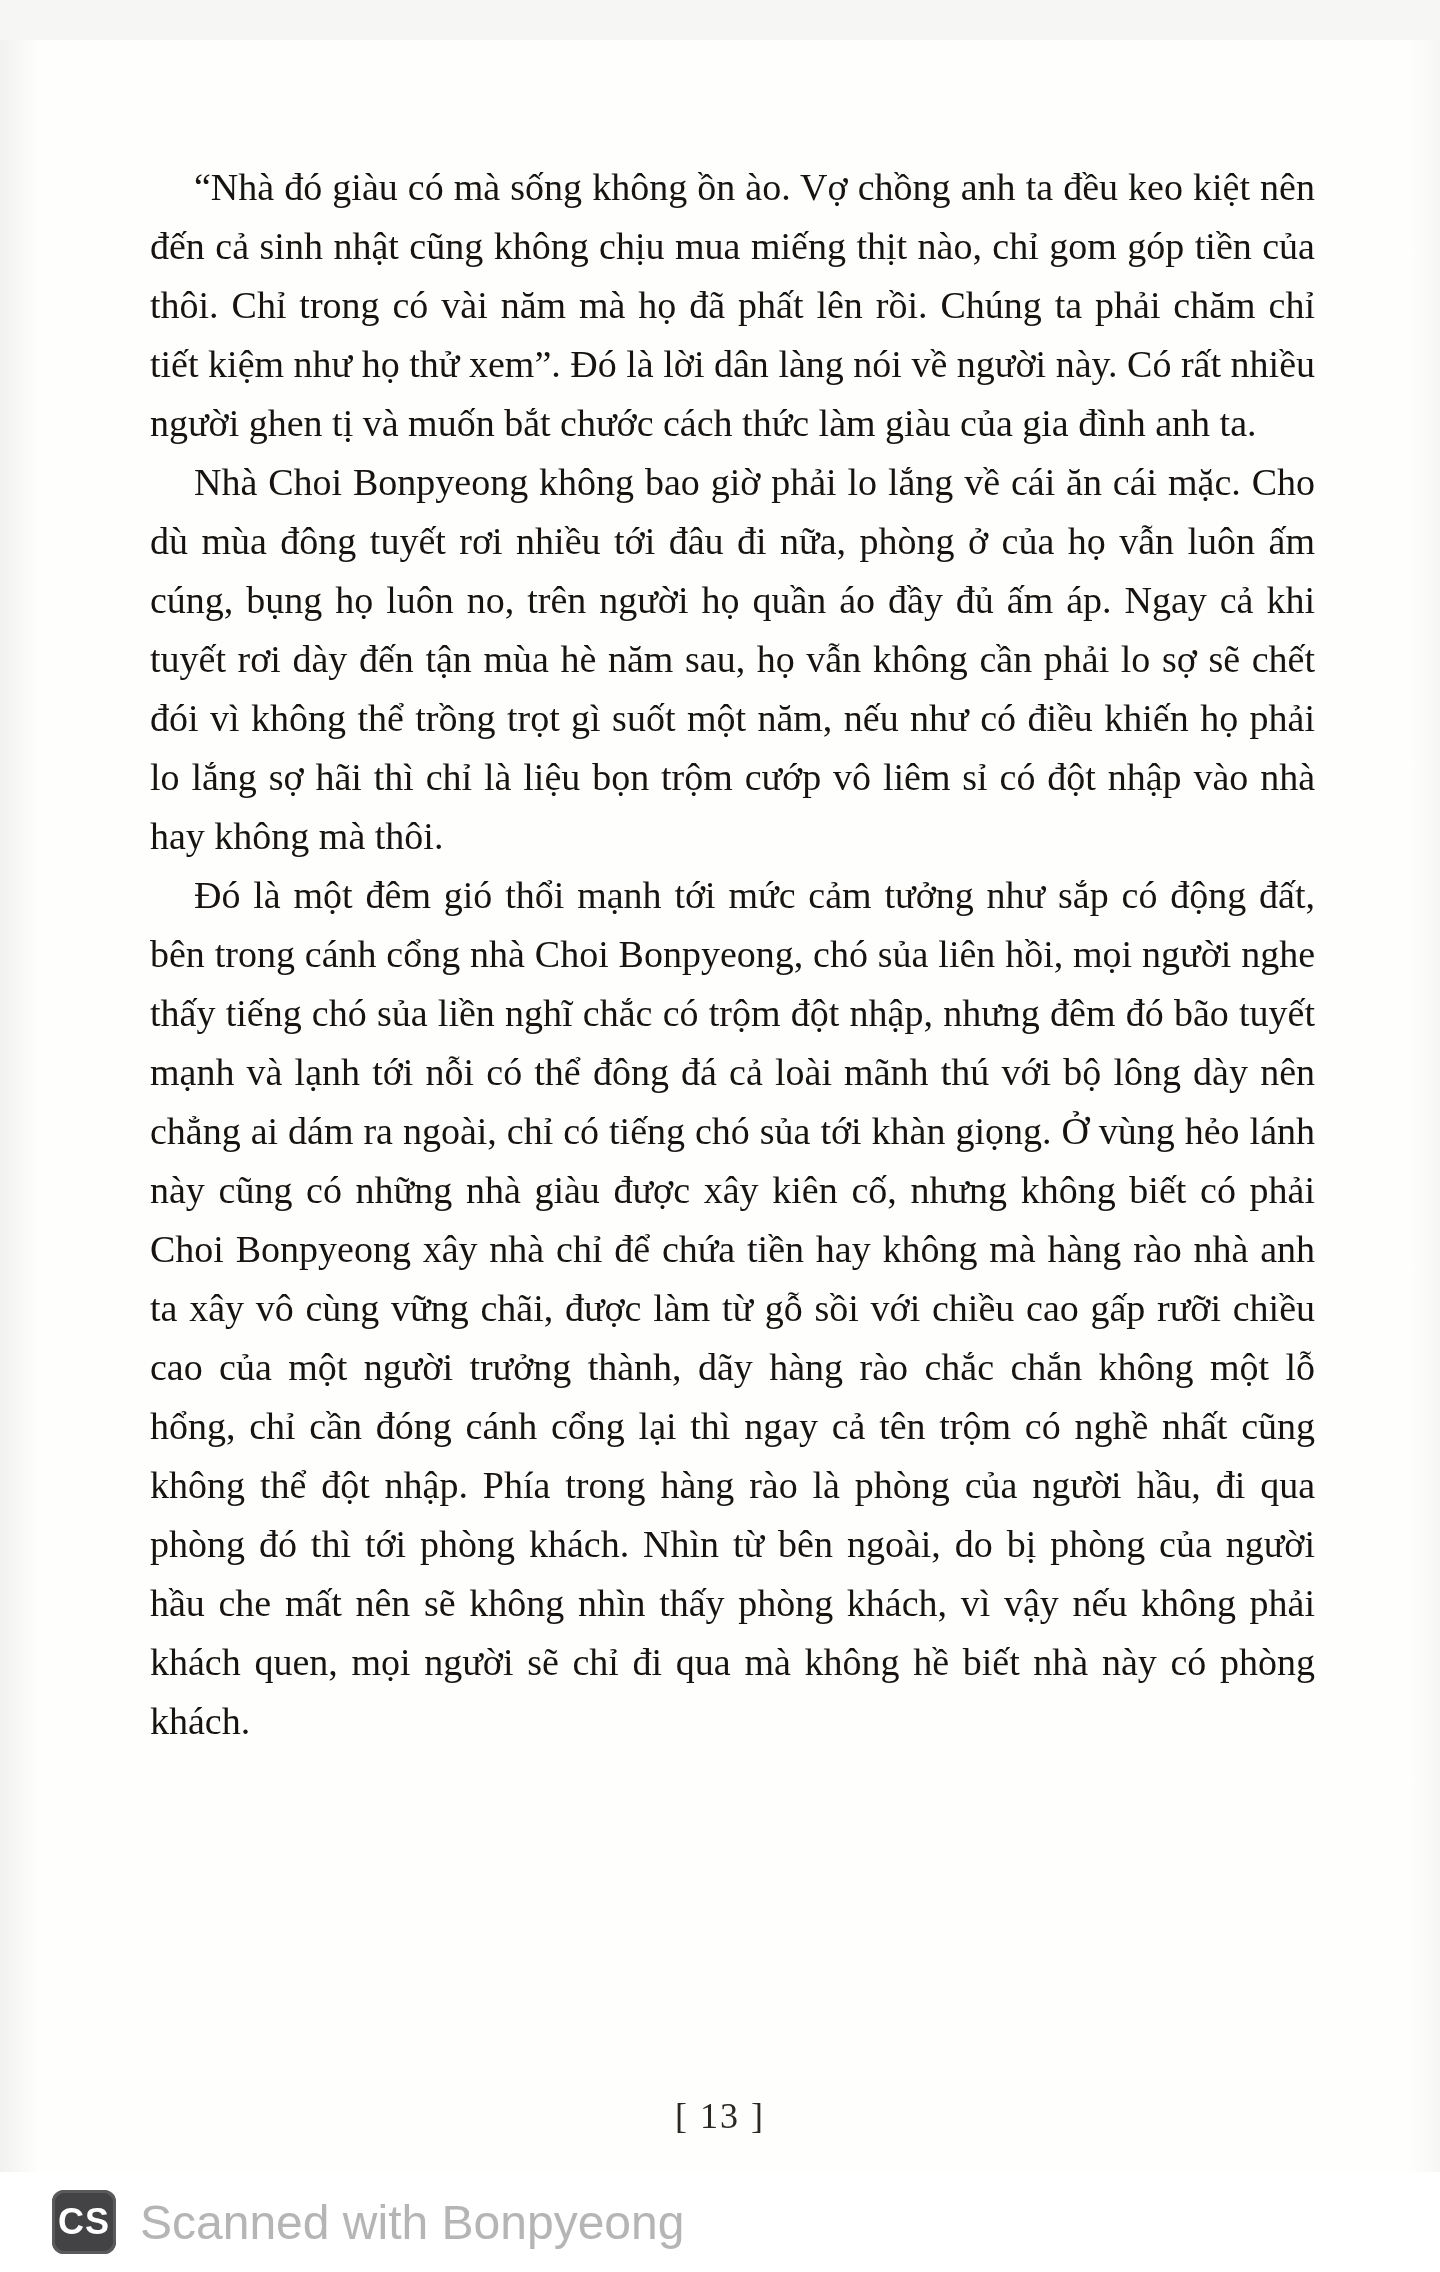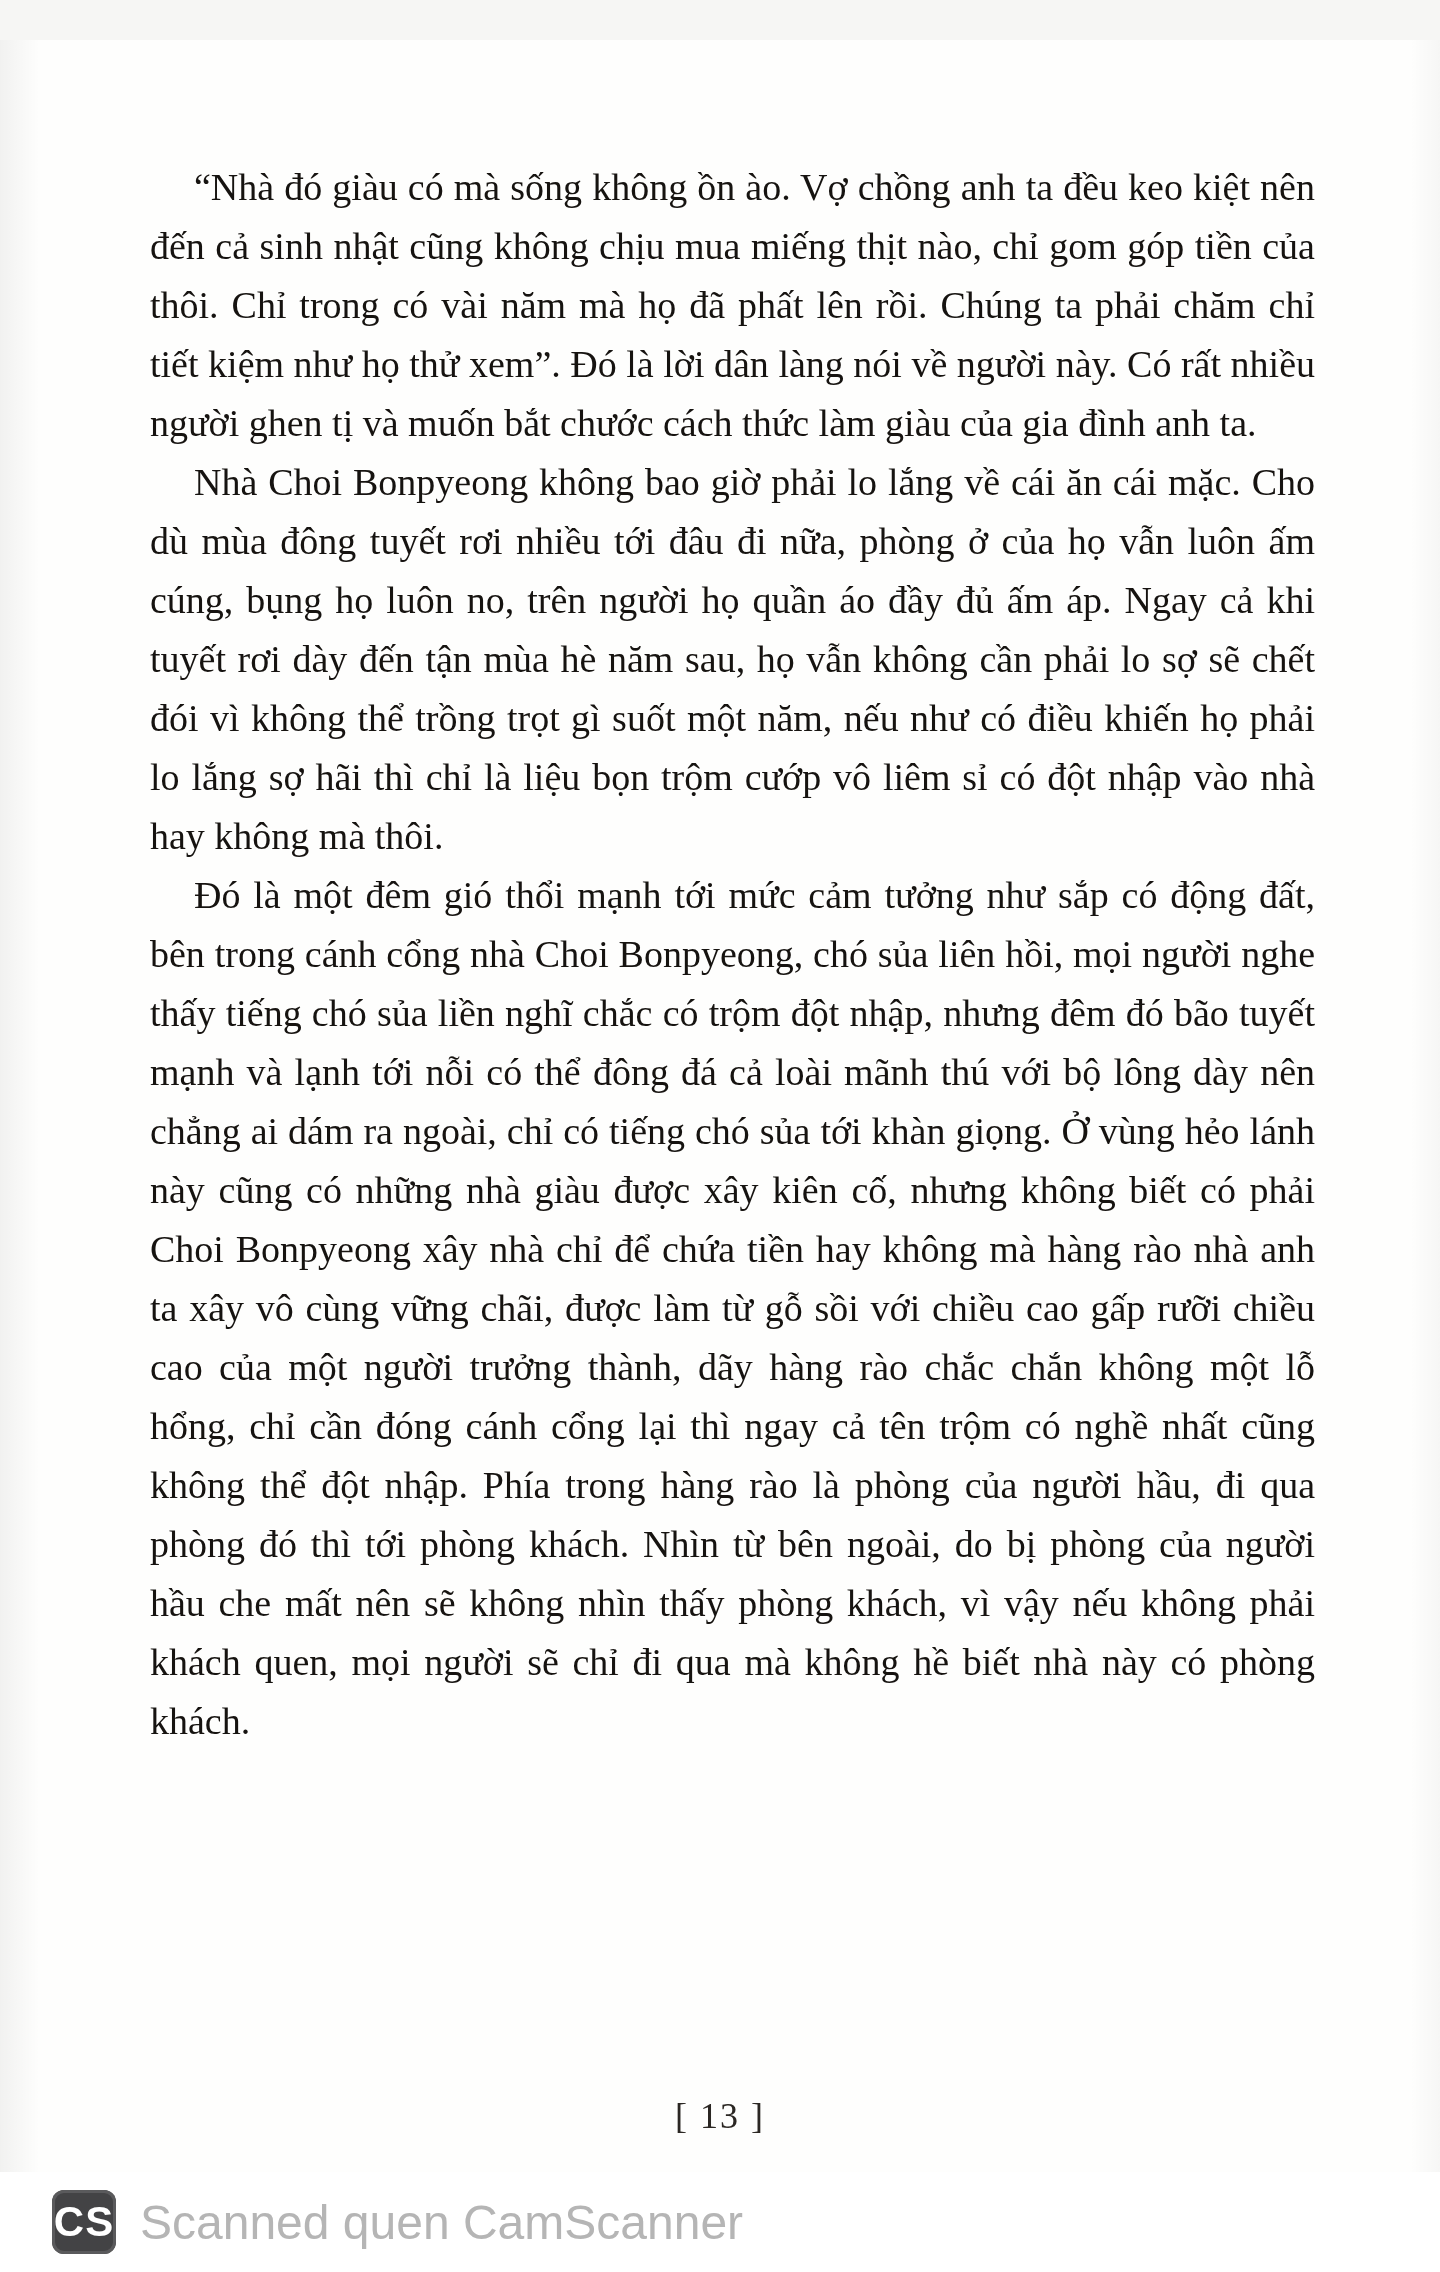--- a/index.html
+++ b/index.html
@@ -71,21 +71,21 @@
     height: 64px;
     margin-left: 52px;
     background: #434345;
     border-radius: 12px;
     display: flex;
     align-items: center;
     justify-content: center;
     color: #ffffff;
     font-family: "Liberation Sans", sans-serif;
     font-weight: bold;
-    font-size: 42px;
+    font-size: 36px;
     letter-spacing: 1px;
     box-shadow: inset 0 0 0 3px #5a5a5c;
   }
   .scanner-text {
     margin-left: 24px;
     color: #b5b5b5;
     font-family: "Liberation Sans", sans-serif;
     font-size: 48px;
     font-weight: 400;
   }
@@ -98,16 +98,16 @@
   <div class="text-block">
     <p class="para">“Nhà đó giàu có mà sống không ồn ào. Vợ chồng anh ta đều keo kiệt nên đến cả sinh nhật cũng không chịu mua miếng thịt nào, chỉ gom góp tiền của thôi. Chỉ trong có vài năm mà họ đã phất lên rồi. Chúng ta phải chăm chỉ tiết kiệm như họ thử xem”. Đó là lời dân làng nói về người này. Có rất nhiều người ghen tị và muốn bắt chước cách thức làm giàu của gia đình anh ta.</p>
     <p class="para">Nhà Choi Bonpyeong không bao giờ phải lo lắng về cái ăn cái mặc. Cho dù mùa đông tuyết rơi nhiều tới đâu đi nữa, phòng ở của họ vẫn luôn ấm cúng, bụng họ luôn no, trên người họ quần áo đầy đủ ấm áp. Ngay cả khi tuyết rơi dày đến tận mùa hè năm sau, họ vẫn không cần phải lo sợ sẽ chết đói vì không thể trồng trọt gì suốt một năm, nếu như có điều khiến họ phải lo lắng sợ hãi thì chỉ là liệu bọn trộm cướp vô liêm sỉ có đột nhập vào nhà hay không mà thôi.</p>
     <p class="para">Đó là một đêm gió thổi mạnh tới mức cảm tưởng như sắp có động đất, bên trong cánh cổng nhà Choi Bonpyeong, chó sủa liên hồi, mọi người nghe thấy tiếng chó sủa liền nghĩ chắc có trộm đột nhập, nhưng đêm đó bão tuyết mạnh và lạnh tới nỗi có thể đông đá cả loài mãnh thú với bộ lông dày nên chẳng ai dám ra ngoài, chỉ có tiếng chó sủa tới khàn giọng. Ở vùng hẻo lánh này cũng có những nhà giàu được xây kiên cố, nhưng không biết có phải Choi Bonpyeong xây nhà chỉ để chứa tiền hay không mà hàng rào nhà anh ta xây vô cùng vững chãi, được làm từ gỗ sồi với chiều cao gấp rưỡi chiều cao của một người trưởng thành, dãy hàng rào chắc chắn không một lỗ hổng, chỉ cần đóng cánh cổng lại thì ngay cả tên trộm có nghề nhất cũng không thể đột nhập. Phía trong hàng rào là phòng của người hầu, đi qua phòng đó thì tới phòng khách. Nhìn từ bên ngoài, do bị phòng của người hầu che mất nên sẽ không nhìn thấy phòng khách, vì vậy nếu không phải khách quen, mọi người sẽ chỉ đi qua mà không hề biết nhà này có phòng khách.</p>
   </div>
 
   <div class="page-number">[ 13 ]</div>
 
   <div class="scanner-bar">
     <div class="cs-logo">CS</div>
-    <div class="scanner-text">Scanned quen CamScanner</div>
+    <div class="scanner-text">Scanned with Bonpyeong</div>
   </div>
 
 </div>
 
 </body></html>

